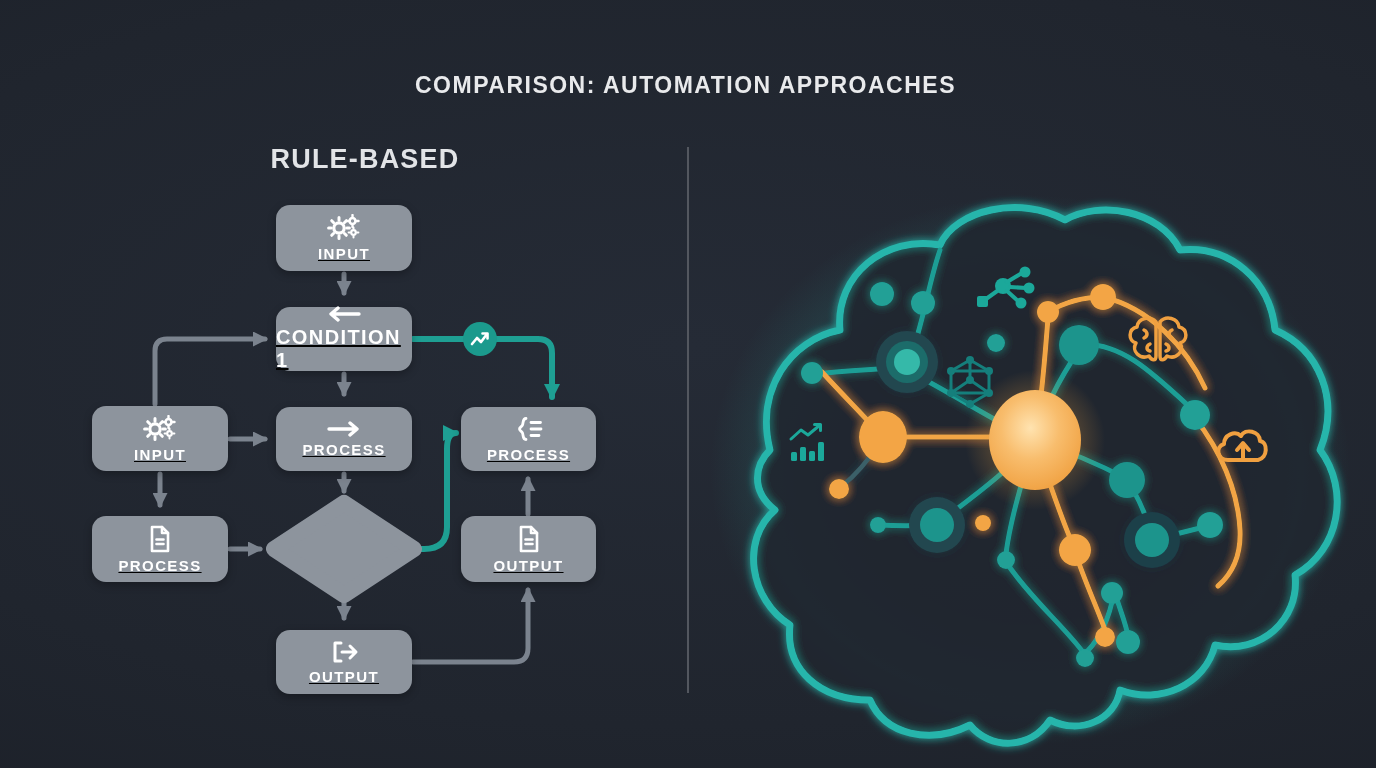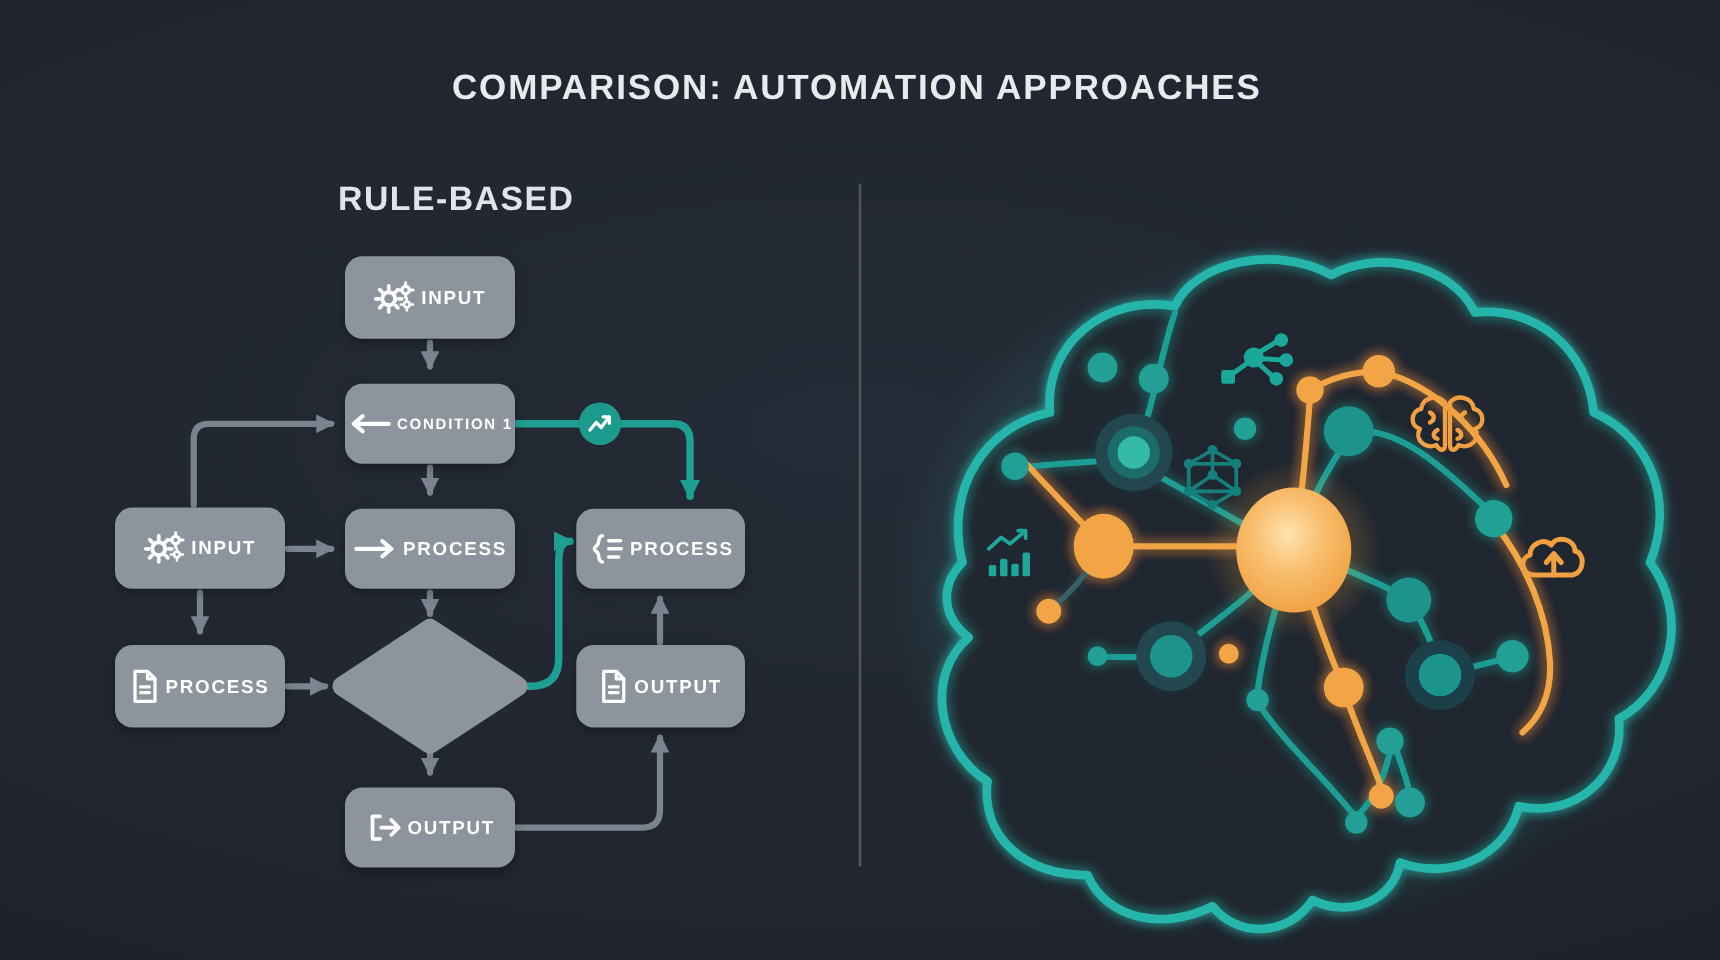--- a/index.html
+++ b/index.html
@@ -3,38 +3,38 @@
 <meta charset="utf-8">
 <style>
   * { margin:0; padding:0; box-sizing:border-box; }
   html,body { background:#14171d; }
   .stage {
     position:relative; width:1376px; height:768px; overflow:hidden;
     background: radial-gradient(ellipse 120% 90% at 50% 45%, #252b36 0%, #20252e 55%, #1a1e26 100%);
     font-family:"Liberation Sans", sans-serif;
   }
   .main-title {
-    position:absolute; top:54px; left:0; width:1371px; text-align:center;
-    font-size:28px; font-weight:bold; letter-spacing:1.5px; color:#e9eaec;
+    position:absolute; top:72px; left:0; width:1371px; text-align:center;
+    font-size:23px; font-weight:bold; letter-spacing:1.5px; color:#e9eaec;
   }
   .col-header {
     position:absolute; top:144px; width:688px; text-align:center;
     font-size:27px; font-weight:bold; letter-spacing:1.2px; color:#e2e4e7;
   }
   .col-header.left { left:0;padding-left:42px; }
   .col-header.right { left:688px; }
   .divider { position:absolute; left:687px; top:147px; width:2px; height:546px; background:#53575f; }
 
   svg.flow, svg.brain { position:absolute; }
   svg.flow { left:0; top:0; width:688px; height:768px; }
   svg.brain { left:700px; top:190px; width:660px; height:570px; }
 
   .node {
-    position:absolute; display:flex; flex-direction:row; align-items:center; justify-content:center;
-    gap:4px; background:#8d949d; border-radius:14px; box-shadow:0 3px 8px rgba(0,0,0,.28);
+    position:absolute; display:flex; flex-direction:column; align-items:center; justify-content:center;
+    gap:4px; background:#8d949d; border-radius:14px; box-shadow:0 3px 8px rgba(0,0,0,.28);text-decoration:underline;
   }
   .node.ghost { background:transparent; box-shadow:none; border-radius:0; }
   .node-label { color:#fff; font-weight:bold; font-size:15px; letter-spacing:1.4px; }
   .node-icon { display:flex; align-items:center; justify-content:center; }
 </style>
 </head>
 <body>
 
 <div class="stage">
 
@@ -94,21 +94,21 @@
     </span>
     <span class="node-label">INPUT</span>
   </div>
 
   <div class="node" style="left:276px;top:307px;width:136px;height:64px">
     <span class="node-icon">
       <svg width="36" height="16" viewBox="0 0 36 16" fill="none" stroke="#fff" stroke-width="3.4" stroke-linecap="round" stroke-linejoin="round">
         <path d="M33 8H5 M12 2 5 8l7 6"></path>
       </svg>
     </span>
-    <span class="node-label" style="font-size:12px">CONDITION 1</span>
+    <span class="node-label" style="font-size:20px">CONDITION 1</span>
   </div>
 
   <div class="node" style="left:276px;top:407px;width:136px;height:64px">
     <span class="node-icon">
       <svg width="36" height="16" viewBox="0 0 36 16" fill="none" stroke="#fff" stroke-width="3.4" stroke-linecap="round" stroke-linejoin="round">
         <path d="M3 8h28 M24 2l7 6-7 6"></path>
       </svg>
     </span>
     <span class="node-label">PROCESS</span>
   </div>

